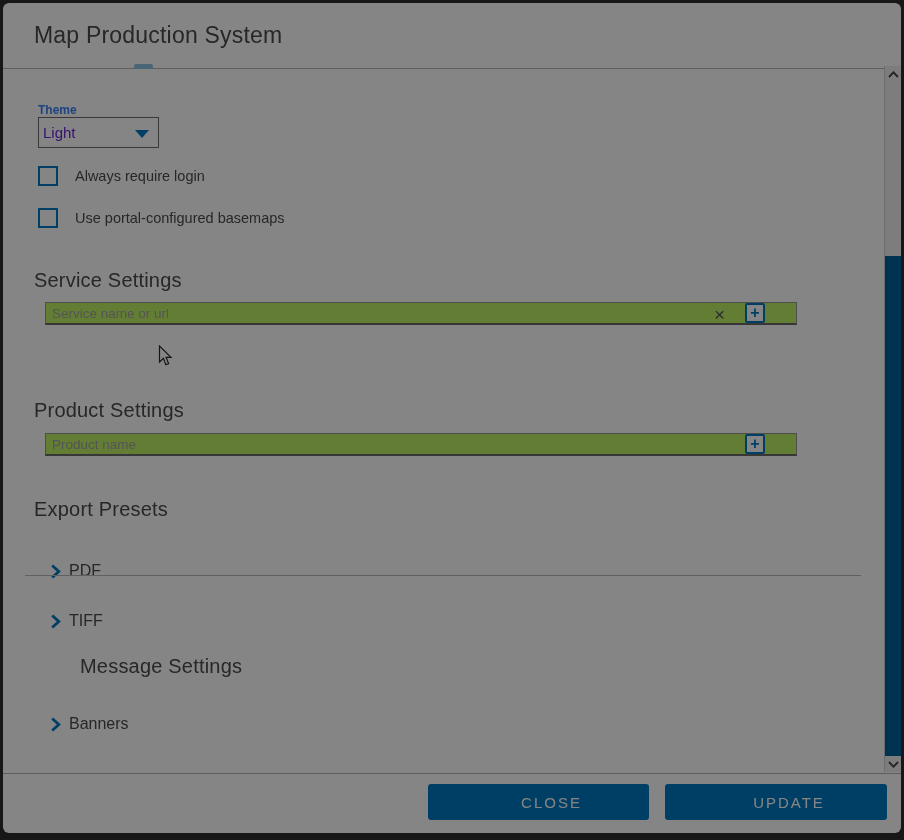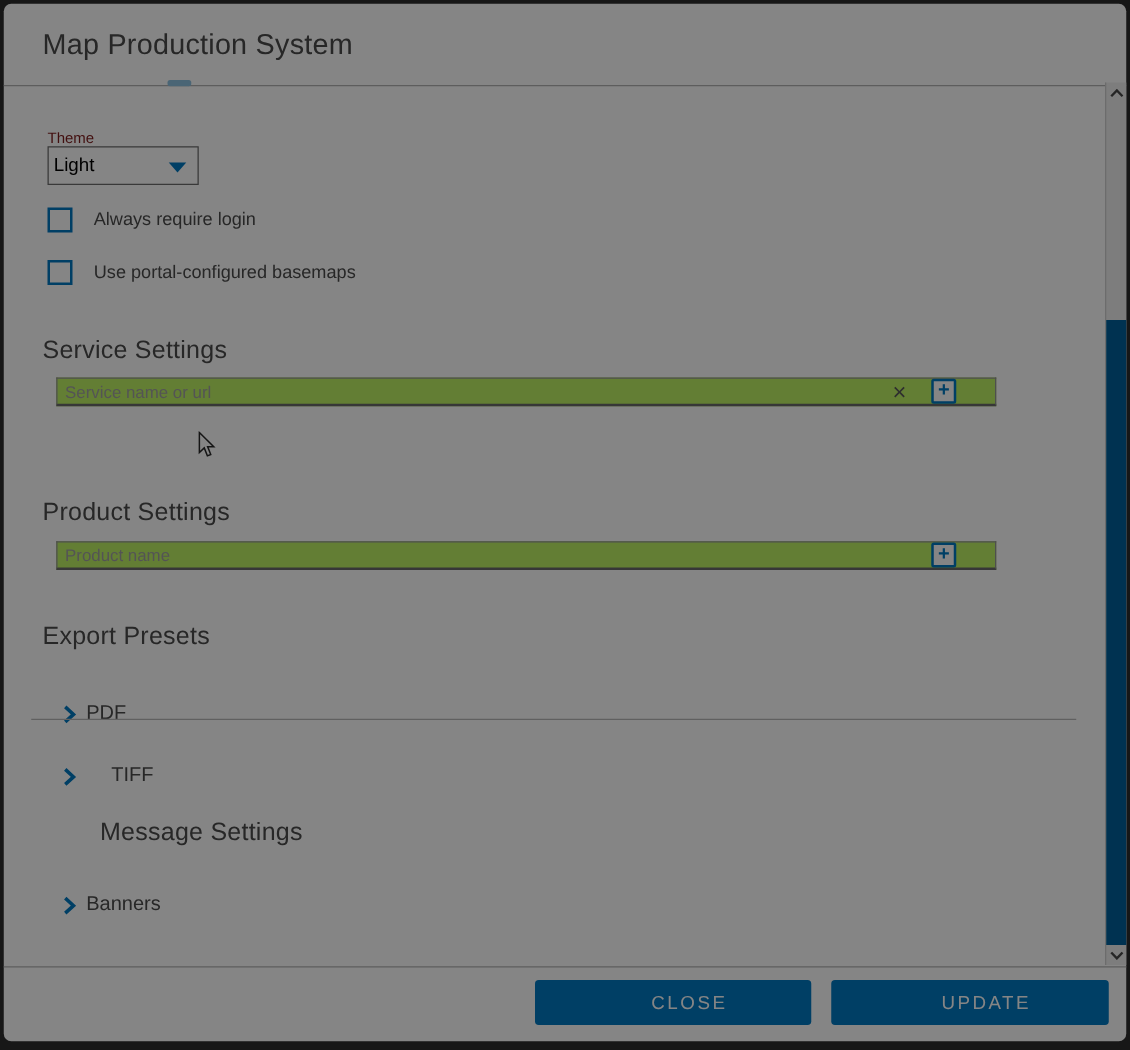--- a/index.html
+++ b/index.html
@@ -20,27 +20,27 @@
   }
   .hdr-divider{
     position:absolute;left:0;top:65px;width:100%;height:1px;background:#b3b3b3;
   }
   .sliver{
     position:absolute;left:131px;top:61px;width:19px;height:5px;
     background:#8fc1e0;border-radius:2px;
   }
   
   .theme-label{
-    position:absolute;left:35px;top:100px;font-size:12px;color:#7f1d1d;
+    position:absolute;left:35px;top:100px;font-size:12px;color:#3b82f6;font-weight:bold;
   }
   .theme-select{
     position:absolute;left:35px;top:114px;width:121px;height:31px;
     border:1px solid #6e6e6e;box-sizing:border-box;background:#fff;
     display:flex;align-items:center;padding-left:4px;
-    font-size:15px;color:#000000;cursor:pointer;
+    font-size:15px;color:#6d28d9;cursor:pointer;
   }
   .caret-down{
     position:absolute;right:9px;top:12px;width:0;height:0;
     border-left:7px solid transparent;border-right:7px solid transparent;
     border-top:8px solid #0079c1;
   }
   
   .check-row{position:absolute;left:35px;display:flex;align-items:center;}
   .check-row.r1{top:163px;}
   .check-row.r2{top:205px;}
@@ -159,21 +159,21 @@
     <span class="chev">
       <svg width="11" height="15" viewBox="0 0 11 15">
           <path d="M2.2 1.5 L8.8 7.5 L2.2 13.5" stroke="#0079c1" stroke-width="2.8" fill="none"></path>
         </svg>
     </span>
     <span class="exp-label">PDF</span>
   </div>
 
   <div class="thin-divider" style="top:572px;"></div>
 
-  <div class="expand-row" style="top:587px;gap:20px;">
+  <div class="expand-row" style="top:587px;">
     <span class="chev">
       <svg width="11" height="15" viewBox="0 0 11 15">
           <path d="M2.2 1.5 L8.8 7.5 L2.2 13.5" stroke="#0079c1" stroke-width="2.8" fill="none"></path>
         </svg>
     </span>
     <span class="exp-label">TIFF</span>
   </div>
 
   <div class="section-heading" style="top:652px;margin-left:46px;">Message Settings</div>
 

